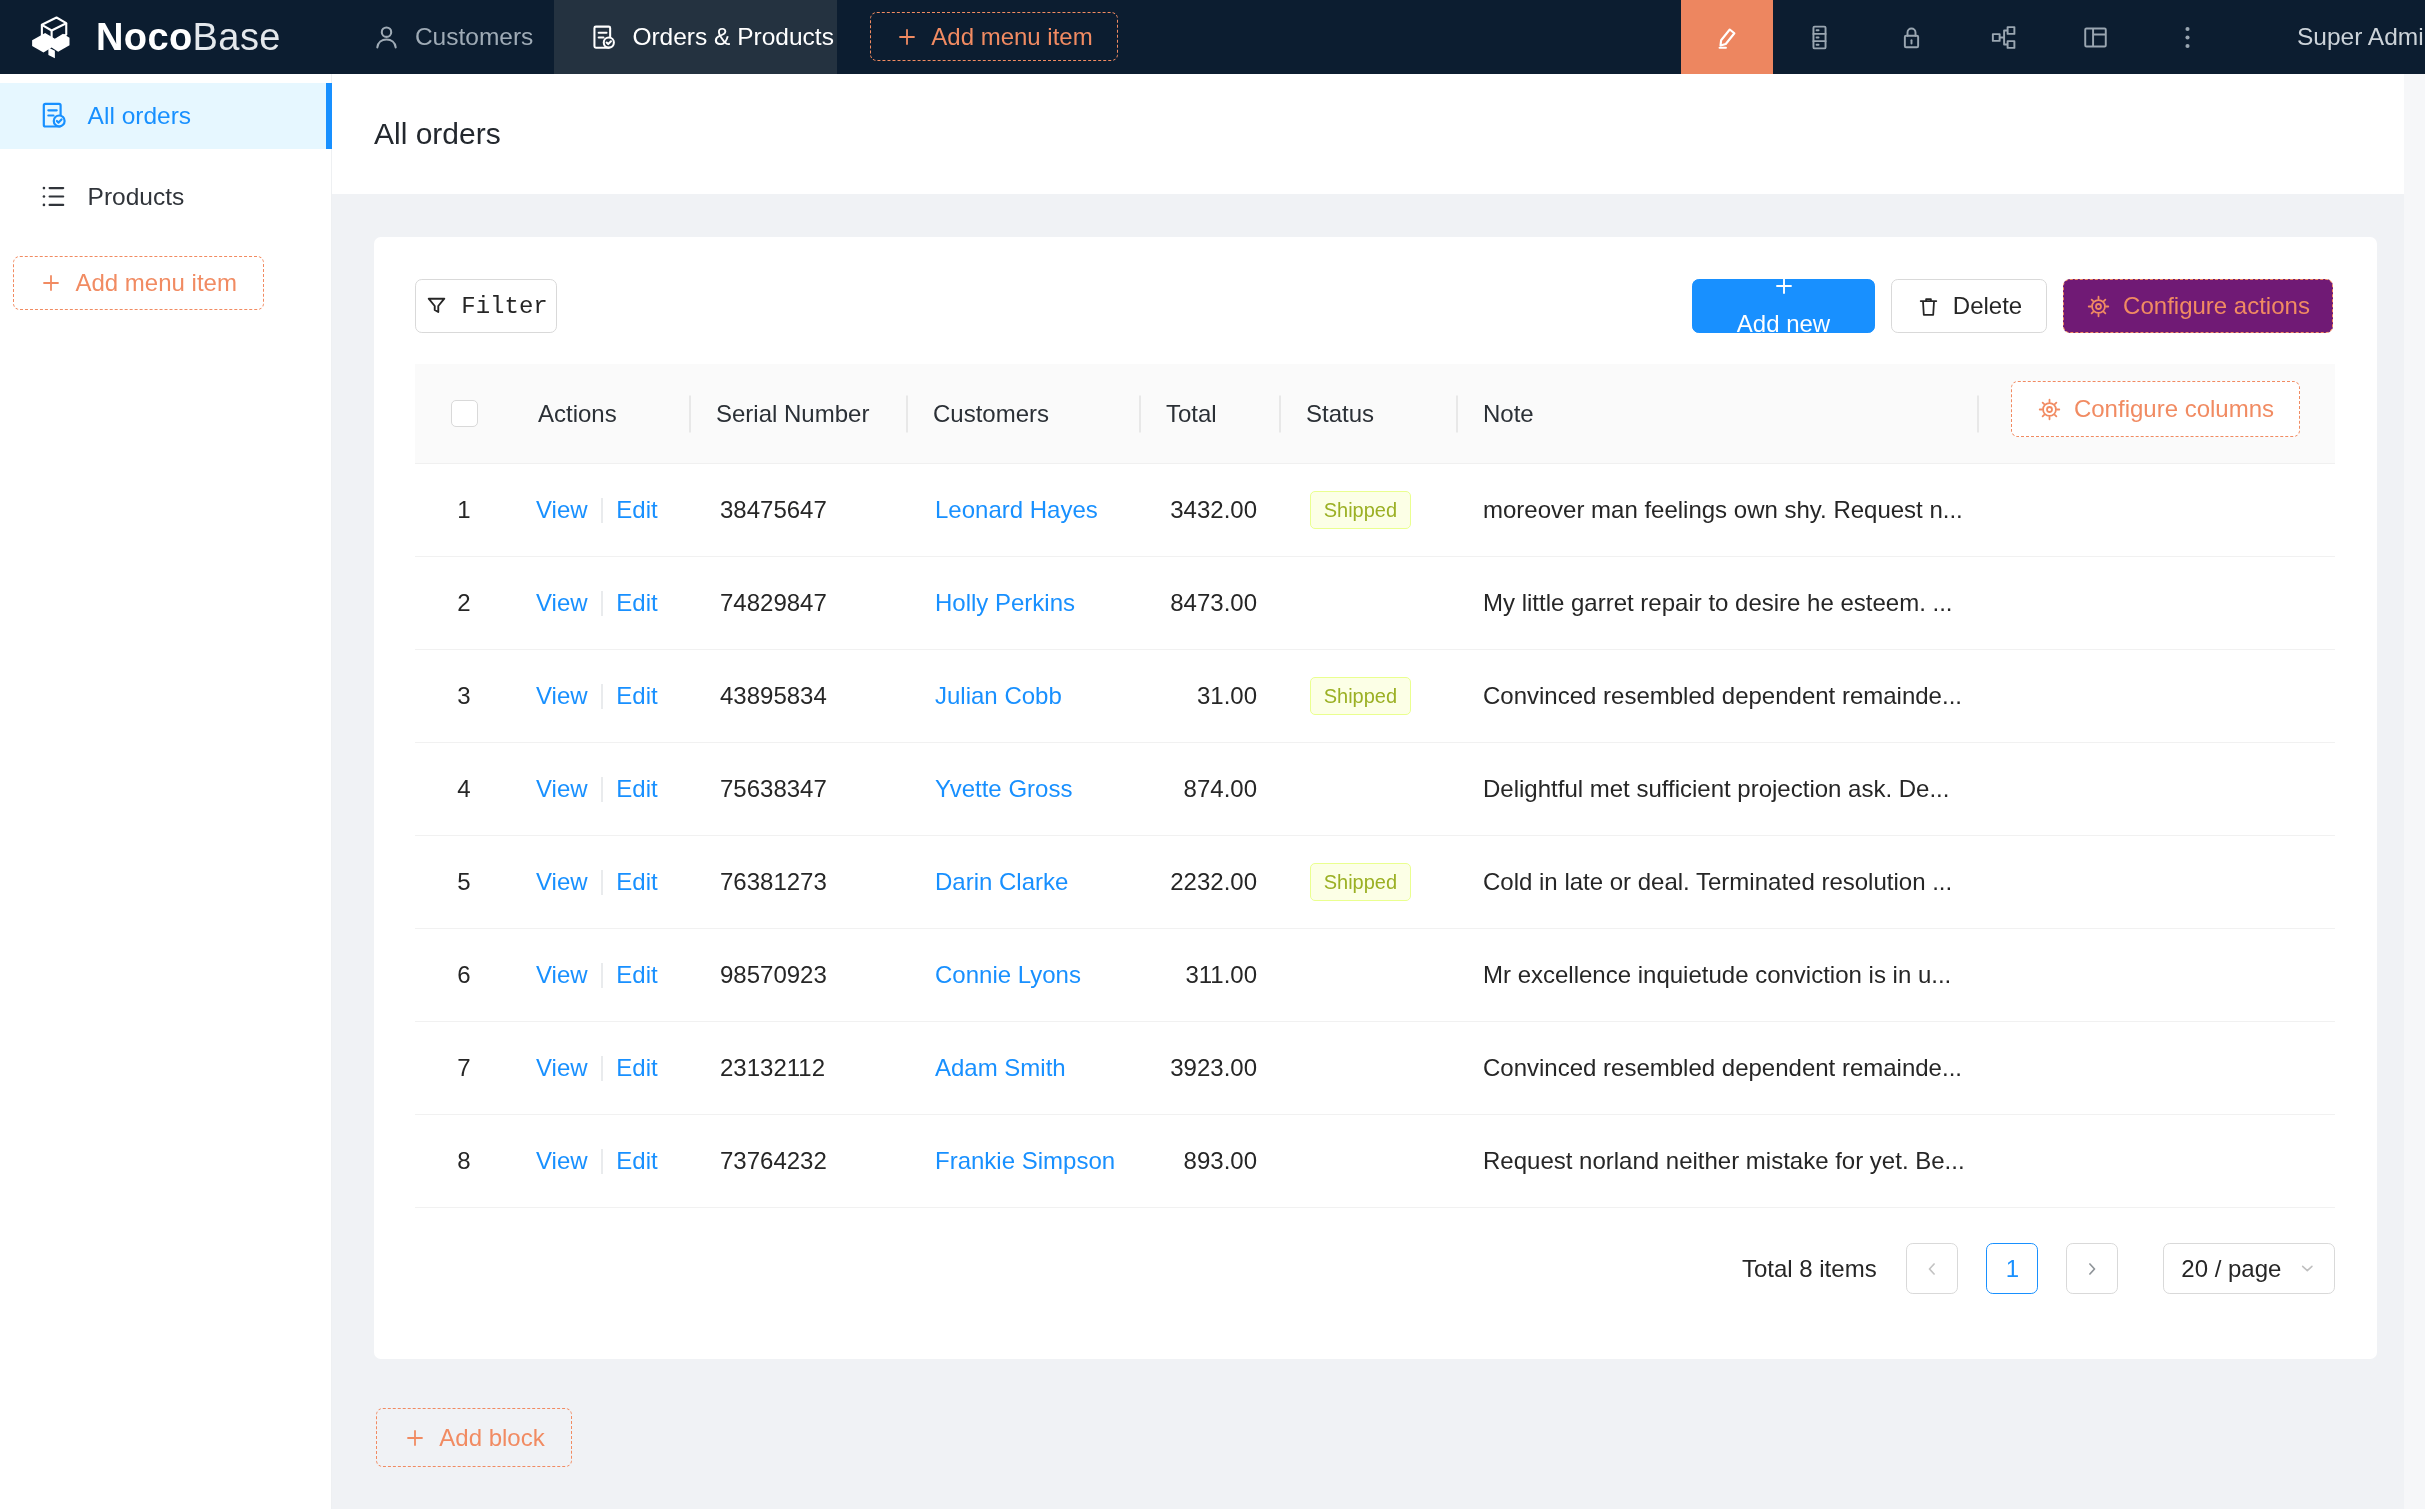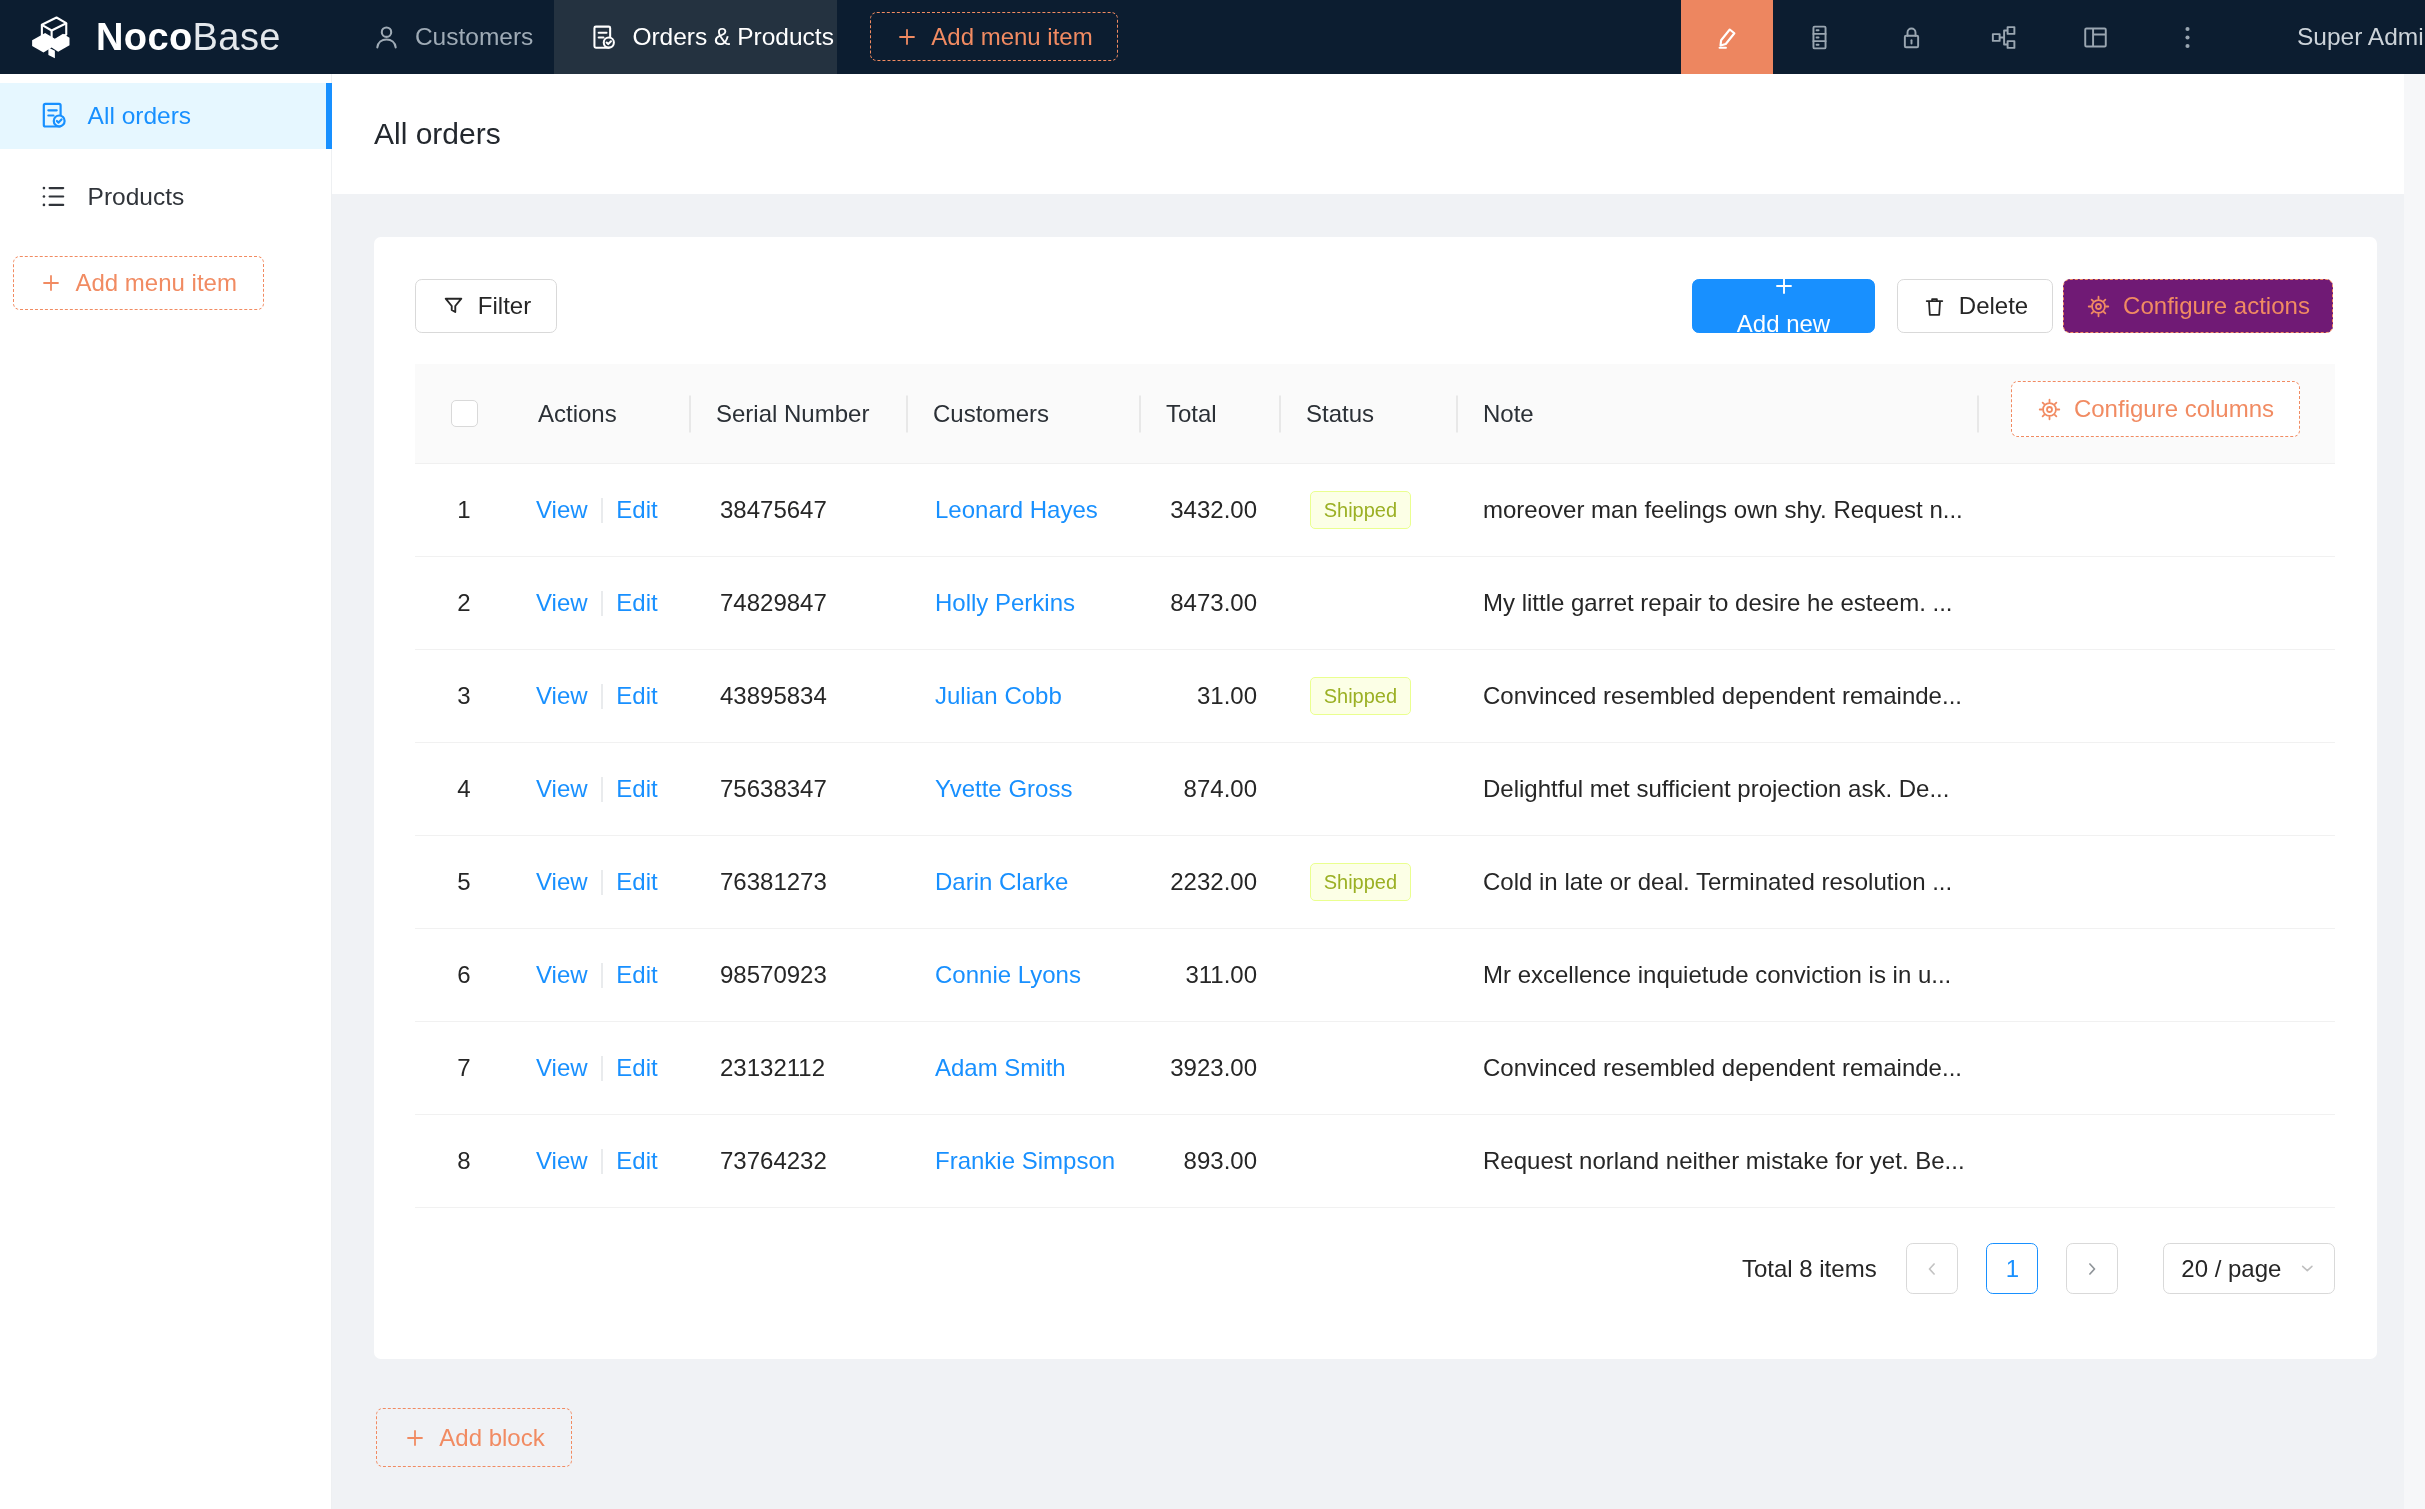--- a/index.html
+++ b/index.html
@@ -69,24 +69,24 @@
   
   .card {
     position: absolute; left: 374px; top: 237px; width: 2003px; height: 1122px;
     background: #ffffff; border-radius: 6.8px;
   }
   .btn {
     display: flex; align-items: center; justify-content: center; gap: 12px;
     background: #ffffff; border: 1.7px solid #d9d9d9; border-radius: 6.8px;
     font-size: 24px; color: #262626; cursor: pointer; font-family: inherit;
   }
-  .btn-filter   { position: absolute; left: 41px;   top: 42px; width: 142px; height: 54px; }
+  .btn-filter   { position: absolute; left: 41px;   top: 42px; width: 142px; height: 54px; font-family: Liberation Mono, monospace; }
   .btn-primary  { background: #1890ff; border-color: #1890ff; color: #ffffff; }
   .btn-addnew   { position: absolute; left: 1318px; top: 42px; width: 183px; height: 54px; flex-direction: column; }
-  .btn-delete   { position: absolute; left: 1517px; top: 42px; width: 156px; height: 54px; margin-left: 6px; }
+  .btn-delete   { position: absolute; left: 1517px; top: 42px; width: 156px; height: 54px; }
   .btn-cfg-actions { position: absolute; left: 1689px; top: 42px; width: 270px; height: 54px; background:#701a75; }
   .btn-cfg-cols    { position: absolute; left: 1637px; top: 144px; width: 289px; height: 56px; background:#fff; z-index: 2; }
 
   
   .table { position: absolute; left: 41px; top: 127px; width: 1920px; }
   .thead, .row {
     display: grid;
     grid-template-columns: 98px 178px 217px 233px 140px 177px 521px 355px;
     align-items: center;
   }

